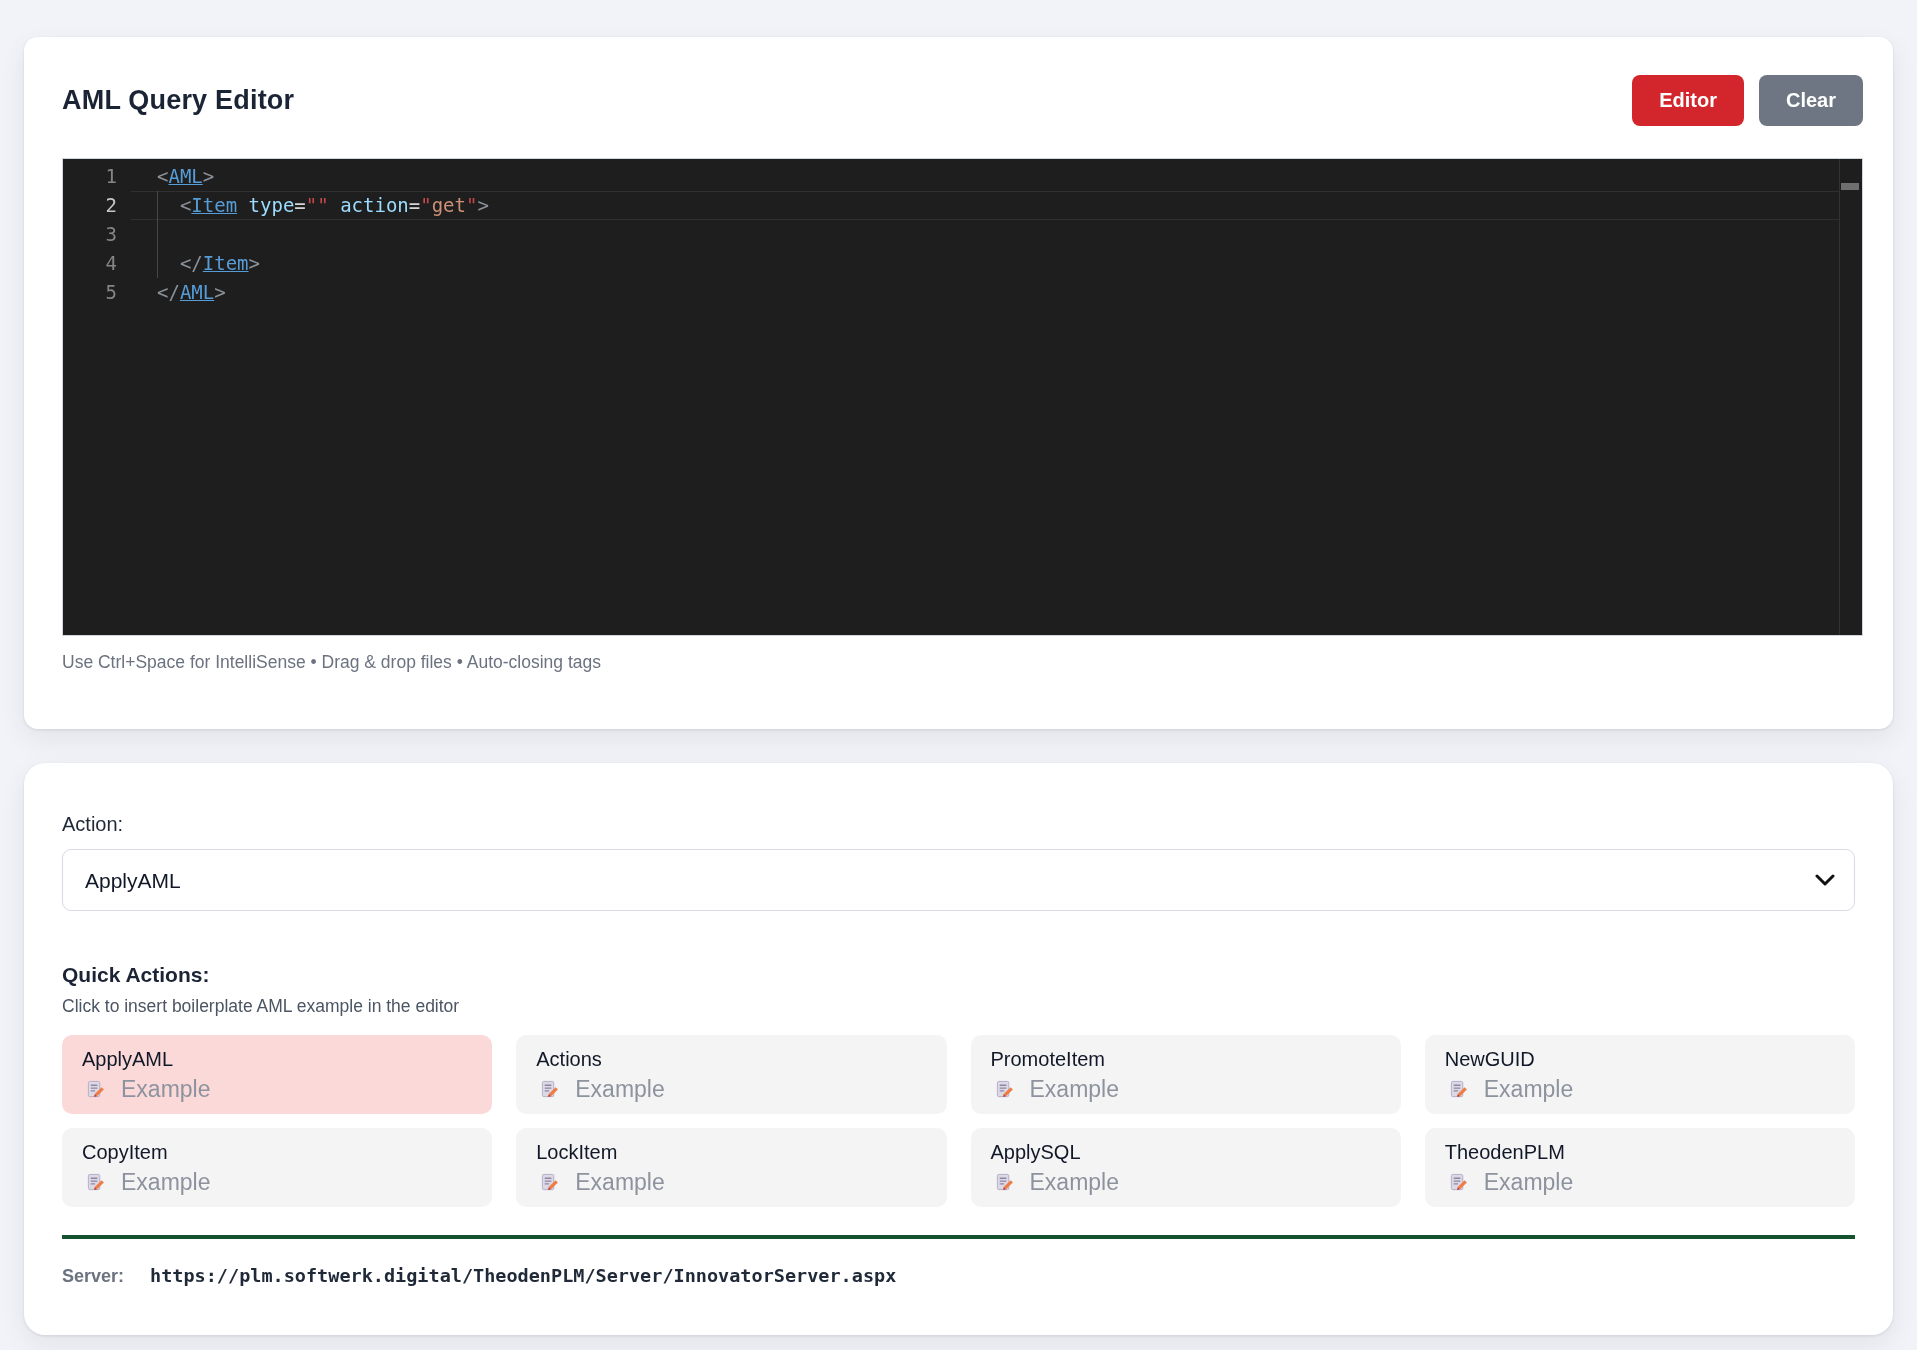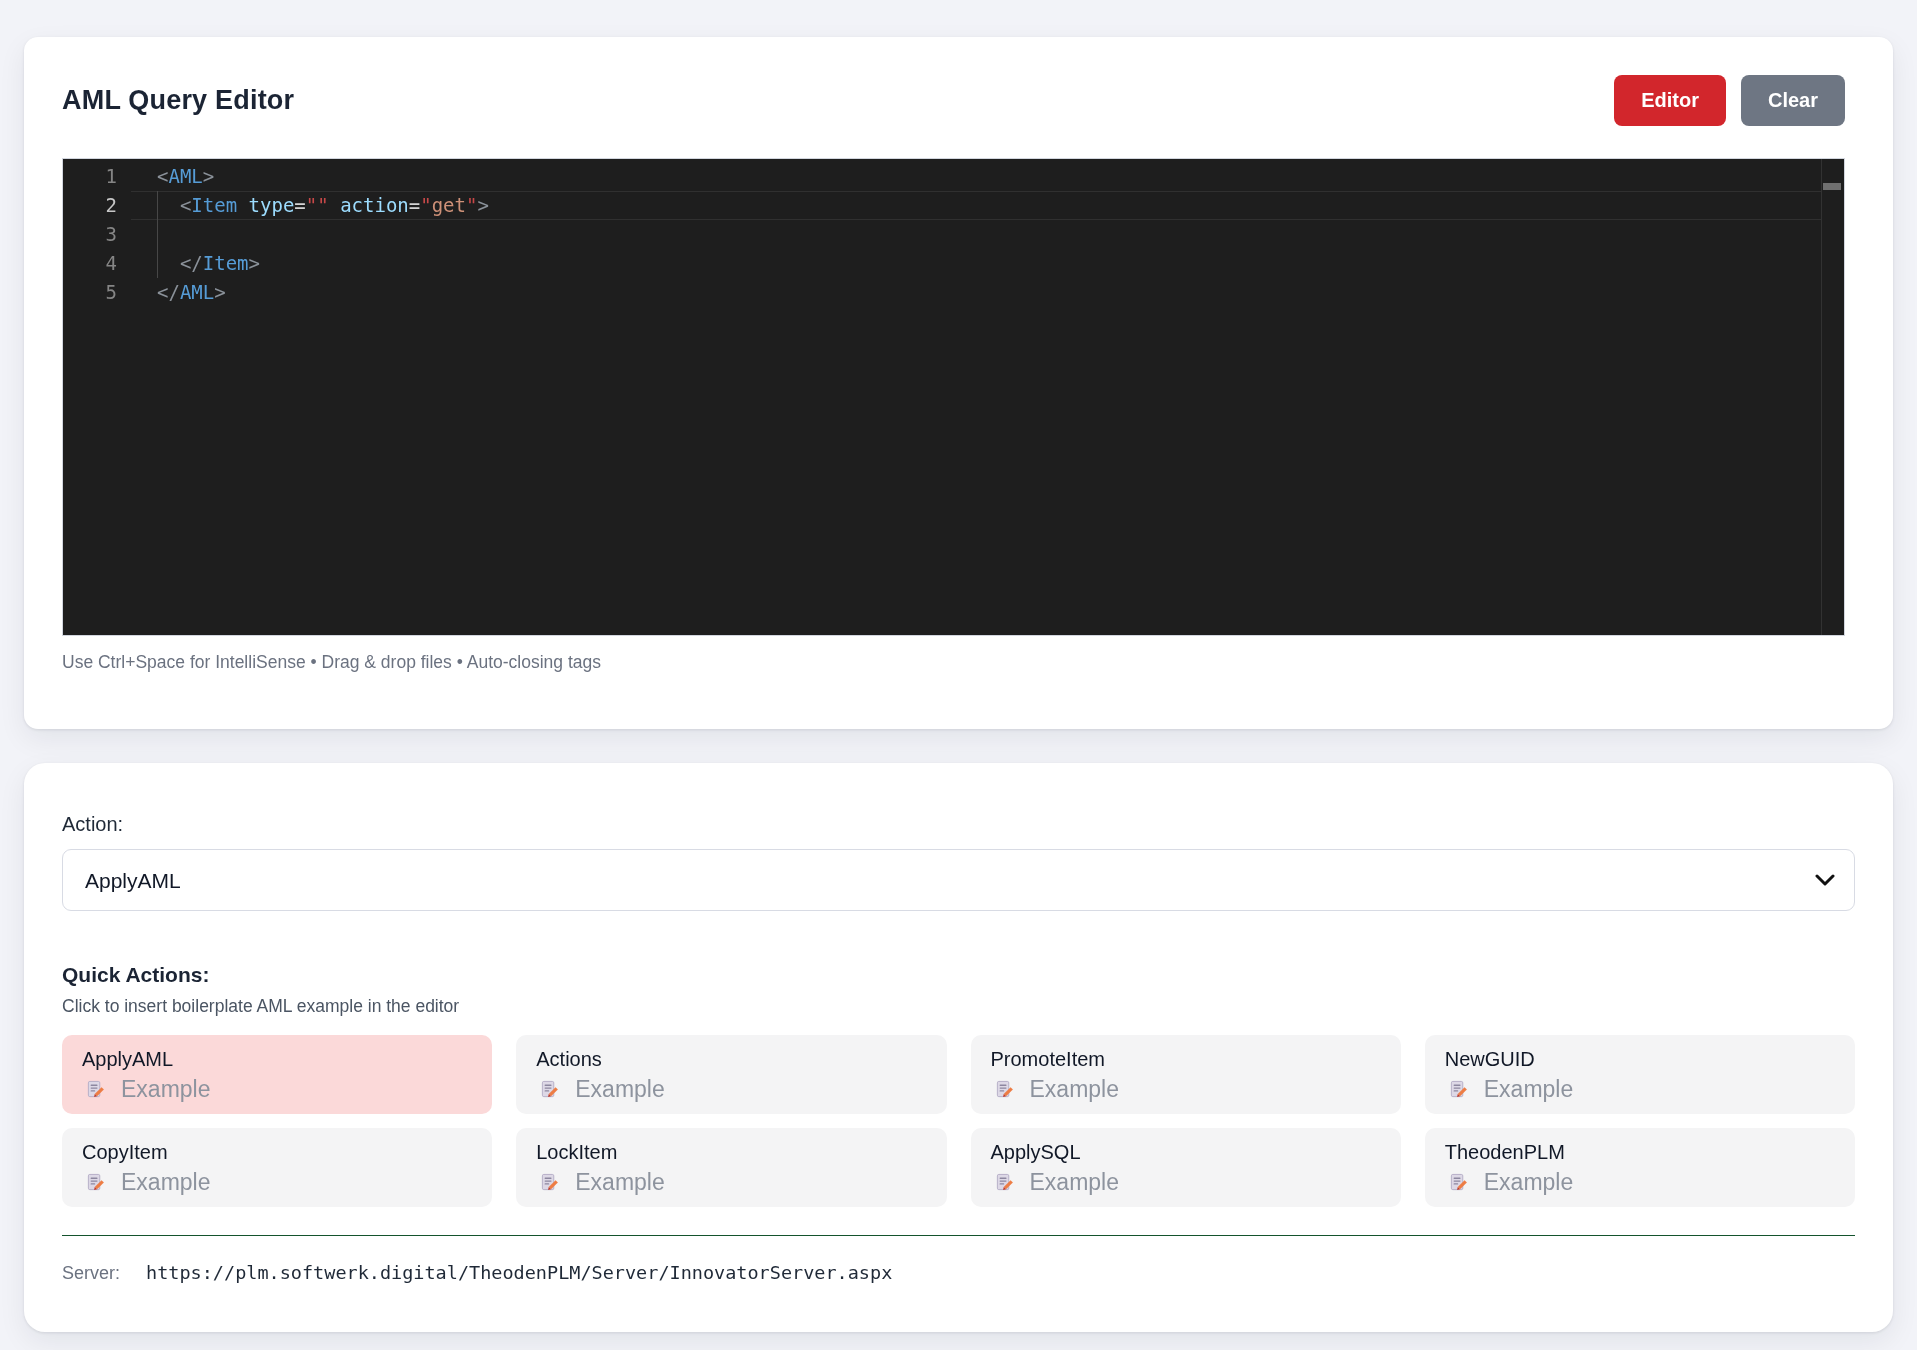--- a/index.html
+++ b/index.html
@@ -10,21 +10,21 @@
     color:#1b2434;
     overflow:hidden;
   }
   .card {
     background: var(--card-bg, #ffffff);
     border-radius:14px;
     margin:0 24px;
     box-shadow: 0 1px 3px rgba(16,24,40,.10), 0 10px 28px rgba(16,24,40,.07);
   }
   
-  .card-editor { margin-top:37px; padding:38px 48px 56px 38px; }
+  .card-editor { margin-top:37px; padding:38px 30px 56px 38px; }
   .editor-header { display:flex; justify-content:space-between; align-items:center; margin-bottom:32px; }
   .page-title { font-size:27px; font-weight:700; color:#1b2434; letter-spacing:.2px; }
   .btn-row { display:flex; gap:15px; }
   .btn { border:none; border-radius:8px; padding:14px 27px; font-size:20px; font-weight:700;
          color:#ffffff; cursor:pointer; font-family:"Liberation Sans", sans-serif; }
   .btn-execute { background: var(--execute-red, #d2262c); }
   .btn-clear   { background: var(--clear-gray, #6e7683); }
 
   .code-editor {
     background: var(--editor-bg, #1e1e1e);
@@ -39,21 +39,21 @@
   .gutter .ln { height:29px; line-height:29px; padding-right:14px;
                 color: var(--line-number-gray, #858585); }
   .gutter .ln.active { color:#c6c6c6; }
   .code-area { flex:1; padding-top:3px; position:relative; }
   .code-line { height:29px; line-height:29px; white-space:pre; position:relative; padding-left:26px; }
   .code-line.active { box-shadow: inset 0 1px 0 #303030, inset 0 -1px 0 #303030; }
   .code-line.guide::before {
     content:""; position:absolute; left:26px; top:0; bottom:0;
     border-left:1px solid #474747;
   }
-  .tok-tag    { color: var(--tag-blue, #569cd6); }
+  .tok-tag    { color: var(--tag-blue, #569cd6); text-decoration: underline; }
   .tok-punct  { color: var(--punct-gray, #8a9199); }
   .tok-attr   { color: var(--attr-blue, #9cdcfe); }
   .tok-eq     { color:#d4d4d4; }
   .tok-quote  { color: var(--quote-red, #c74848); }
   .tok-string { color: var(--string-orange, #ce9178); }
   .tok-text   { color:#d4d4d4; }
   .overview-ruler { width:23px; flex:none; border-left:1px solid #323232; position:relative; }
   .ruler-cursor-mark { position:absolute; left:1px; right:3px; top:24px; height:7px; background:#6f6f6f; }
 
   .editor-hint { margin-top:16px; font-size:17.5px; color:#6b7280; }
@@ -75,22 +75,22 @@
   .qa-grid { display:grid; grid-template-columns:repeat(4, 1fr); gap:14px 24px; }
   .qa-card {
     background:#f4f4f5; border-radius:10px; padding:13px 20px; height:79px; cursor:pointer;
   }
   .qa-card.highlight { background: var(--highlight-pink, #fbd9d9); }
   .qa-title { font-size:20px; color:#111827; margin-bottom:5px; }
   .qa-example { display:flex; align-items:center; gap:16px; font-size:23px; color:#8d939e; padding-left:4px; }
   .qa-example svg { flex:none; }
 
   .server-row {
-    margin-top:28px; border-top:1px solid #14532d; padding-top:26px;
-    display:flex; align-items:baseline; gap:26px;
+    margin-top:28px; border-top:4px solid #14532d; padding-top:26px;
+    display:flex; align-items:baseline; gap:26px;font-weight:bold;
   }
   .server-label { font-size:18px; color:#6b7280; }
   .server-url { font-family:"DejaVu Sans Mono", monospace; font-size:18.5px; color:#1f2937; }
 </style>
 </head>
 <body>
 
 <div class="card card-editor">
   <div class="editor-header">
     <div class="page-title">AML Query Editor</div>

